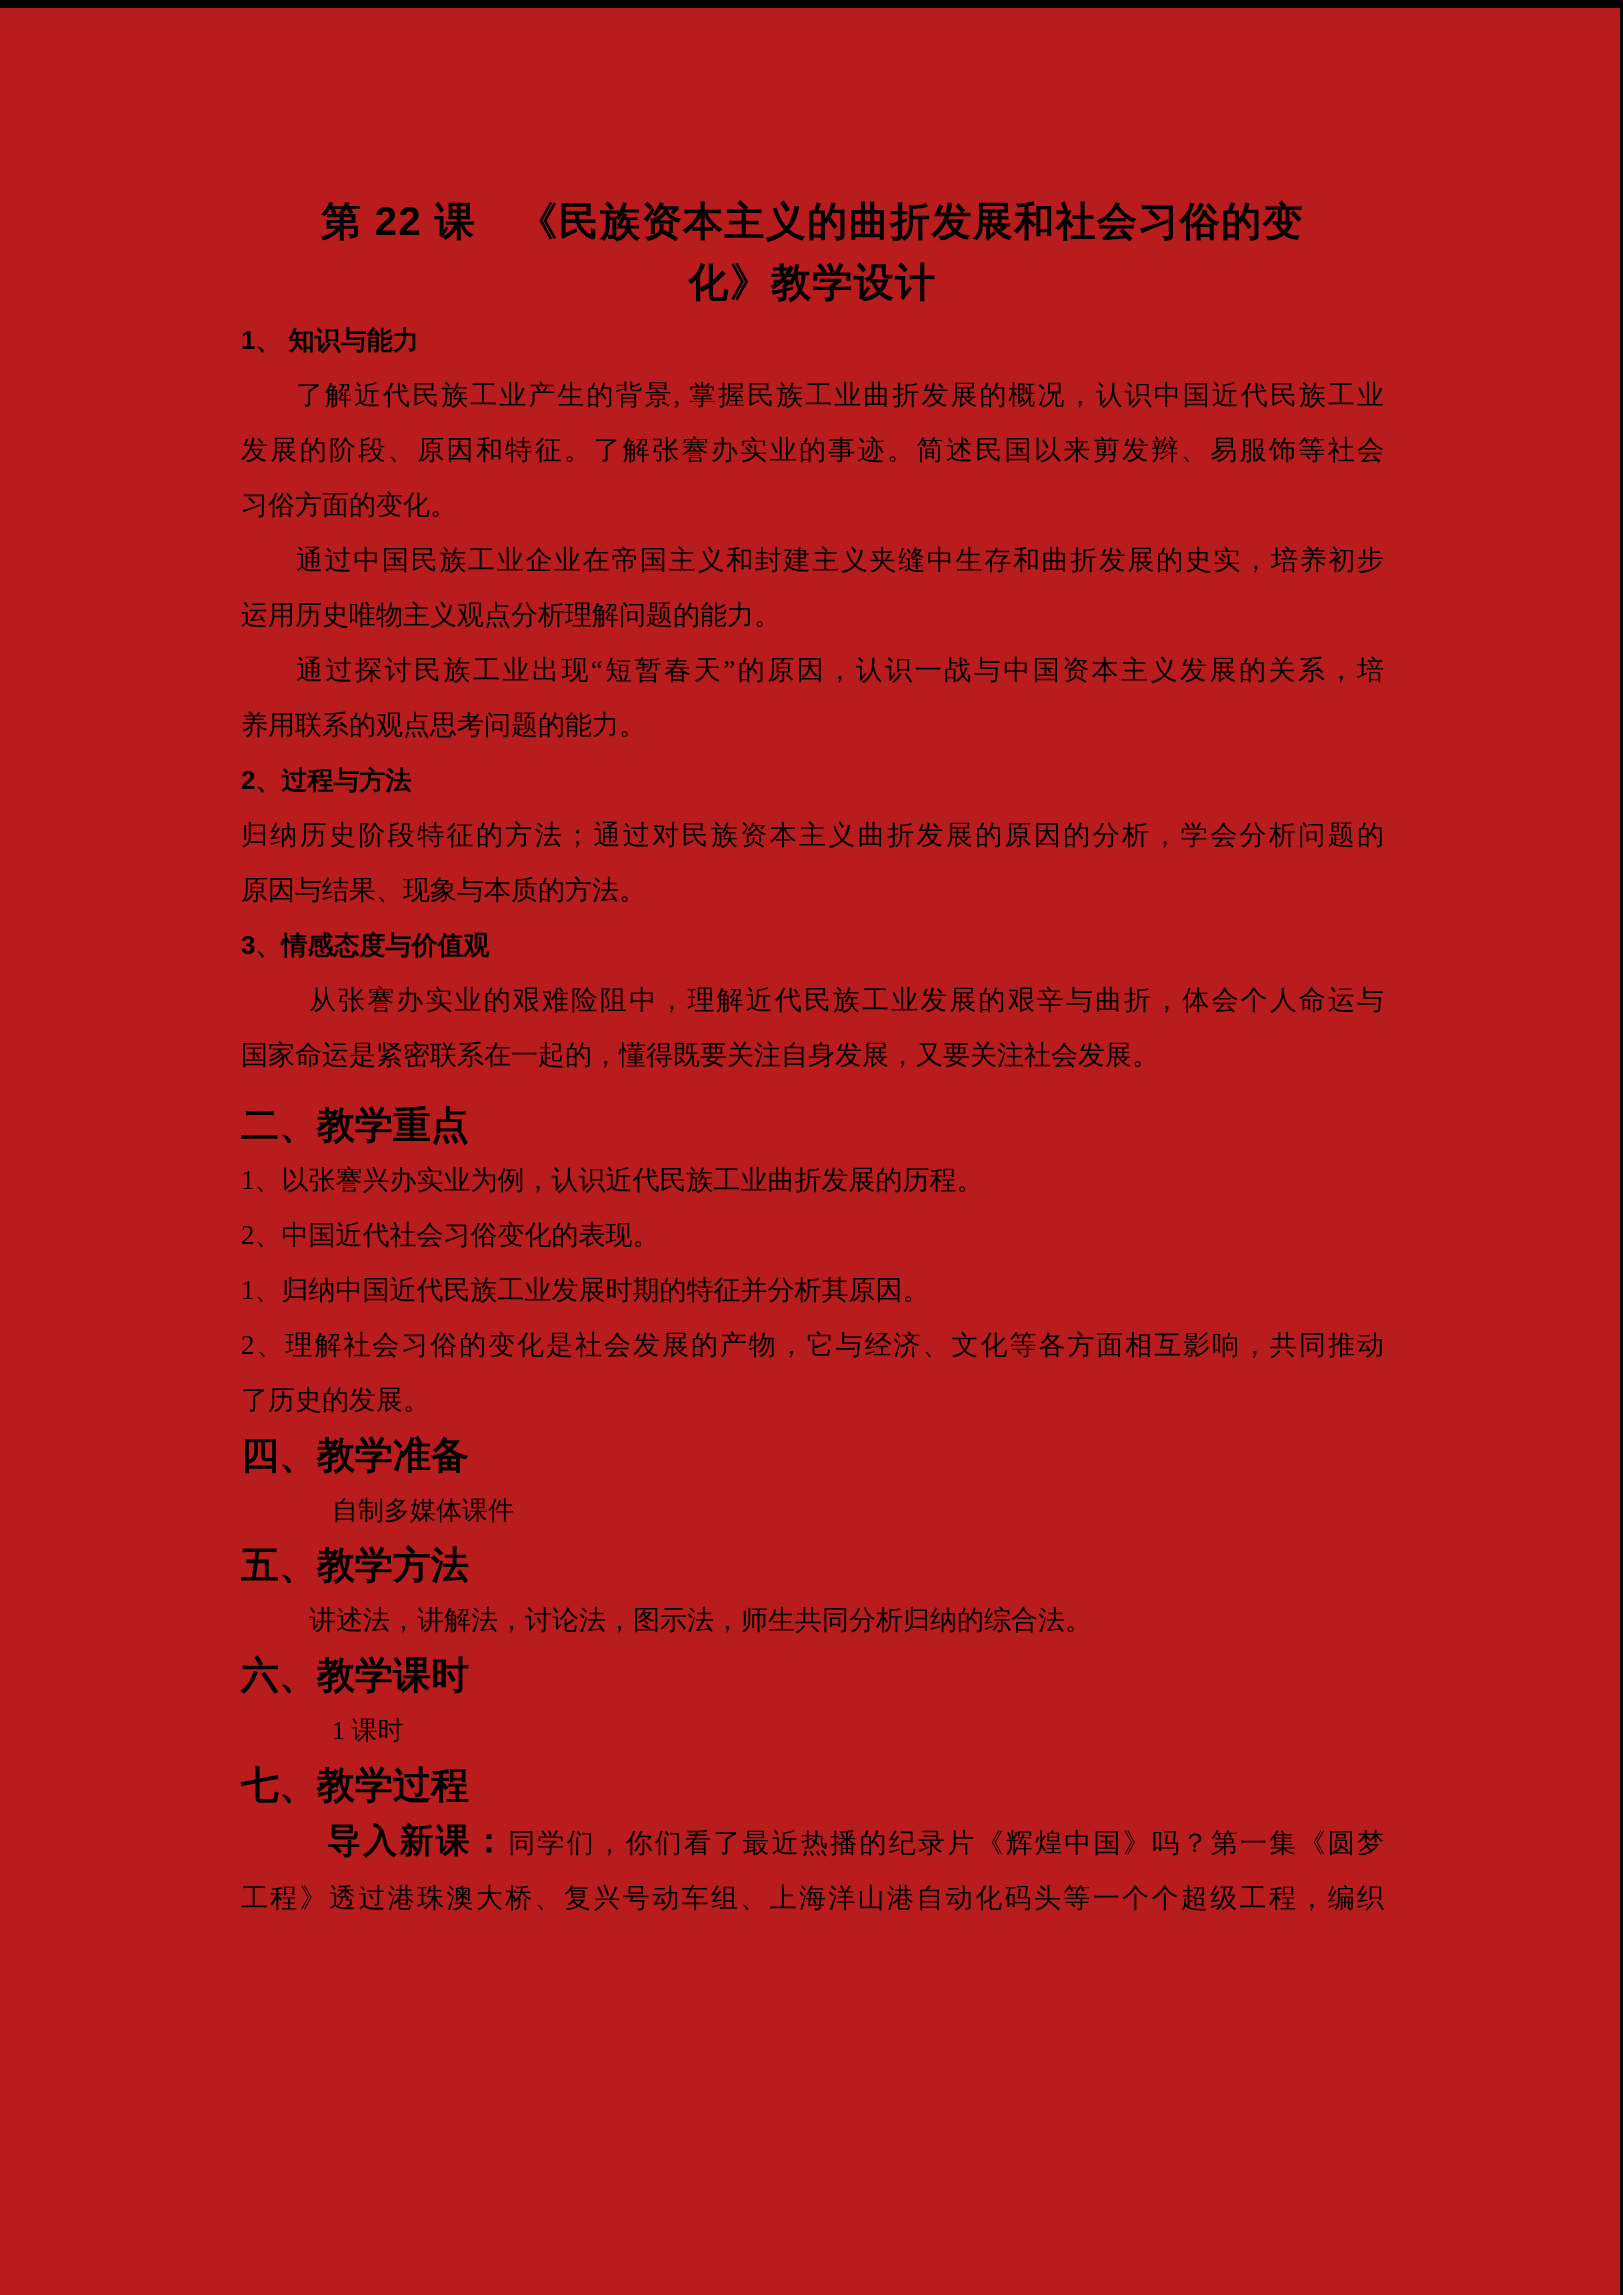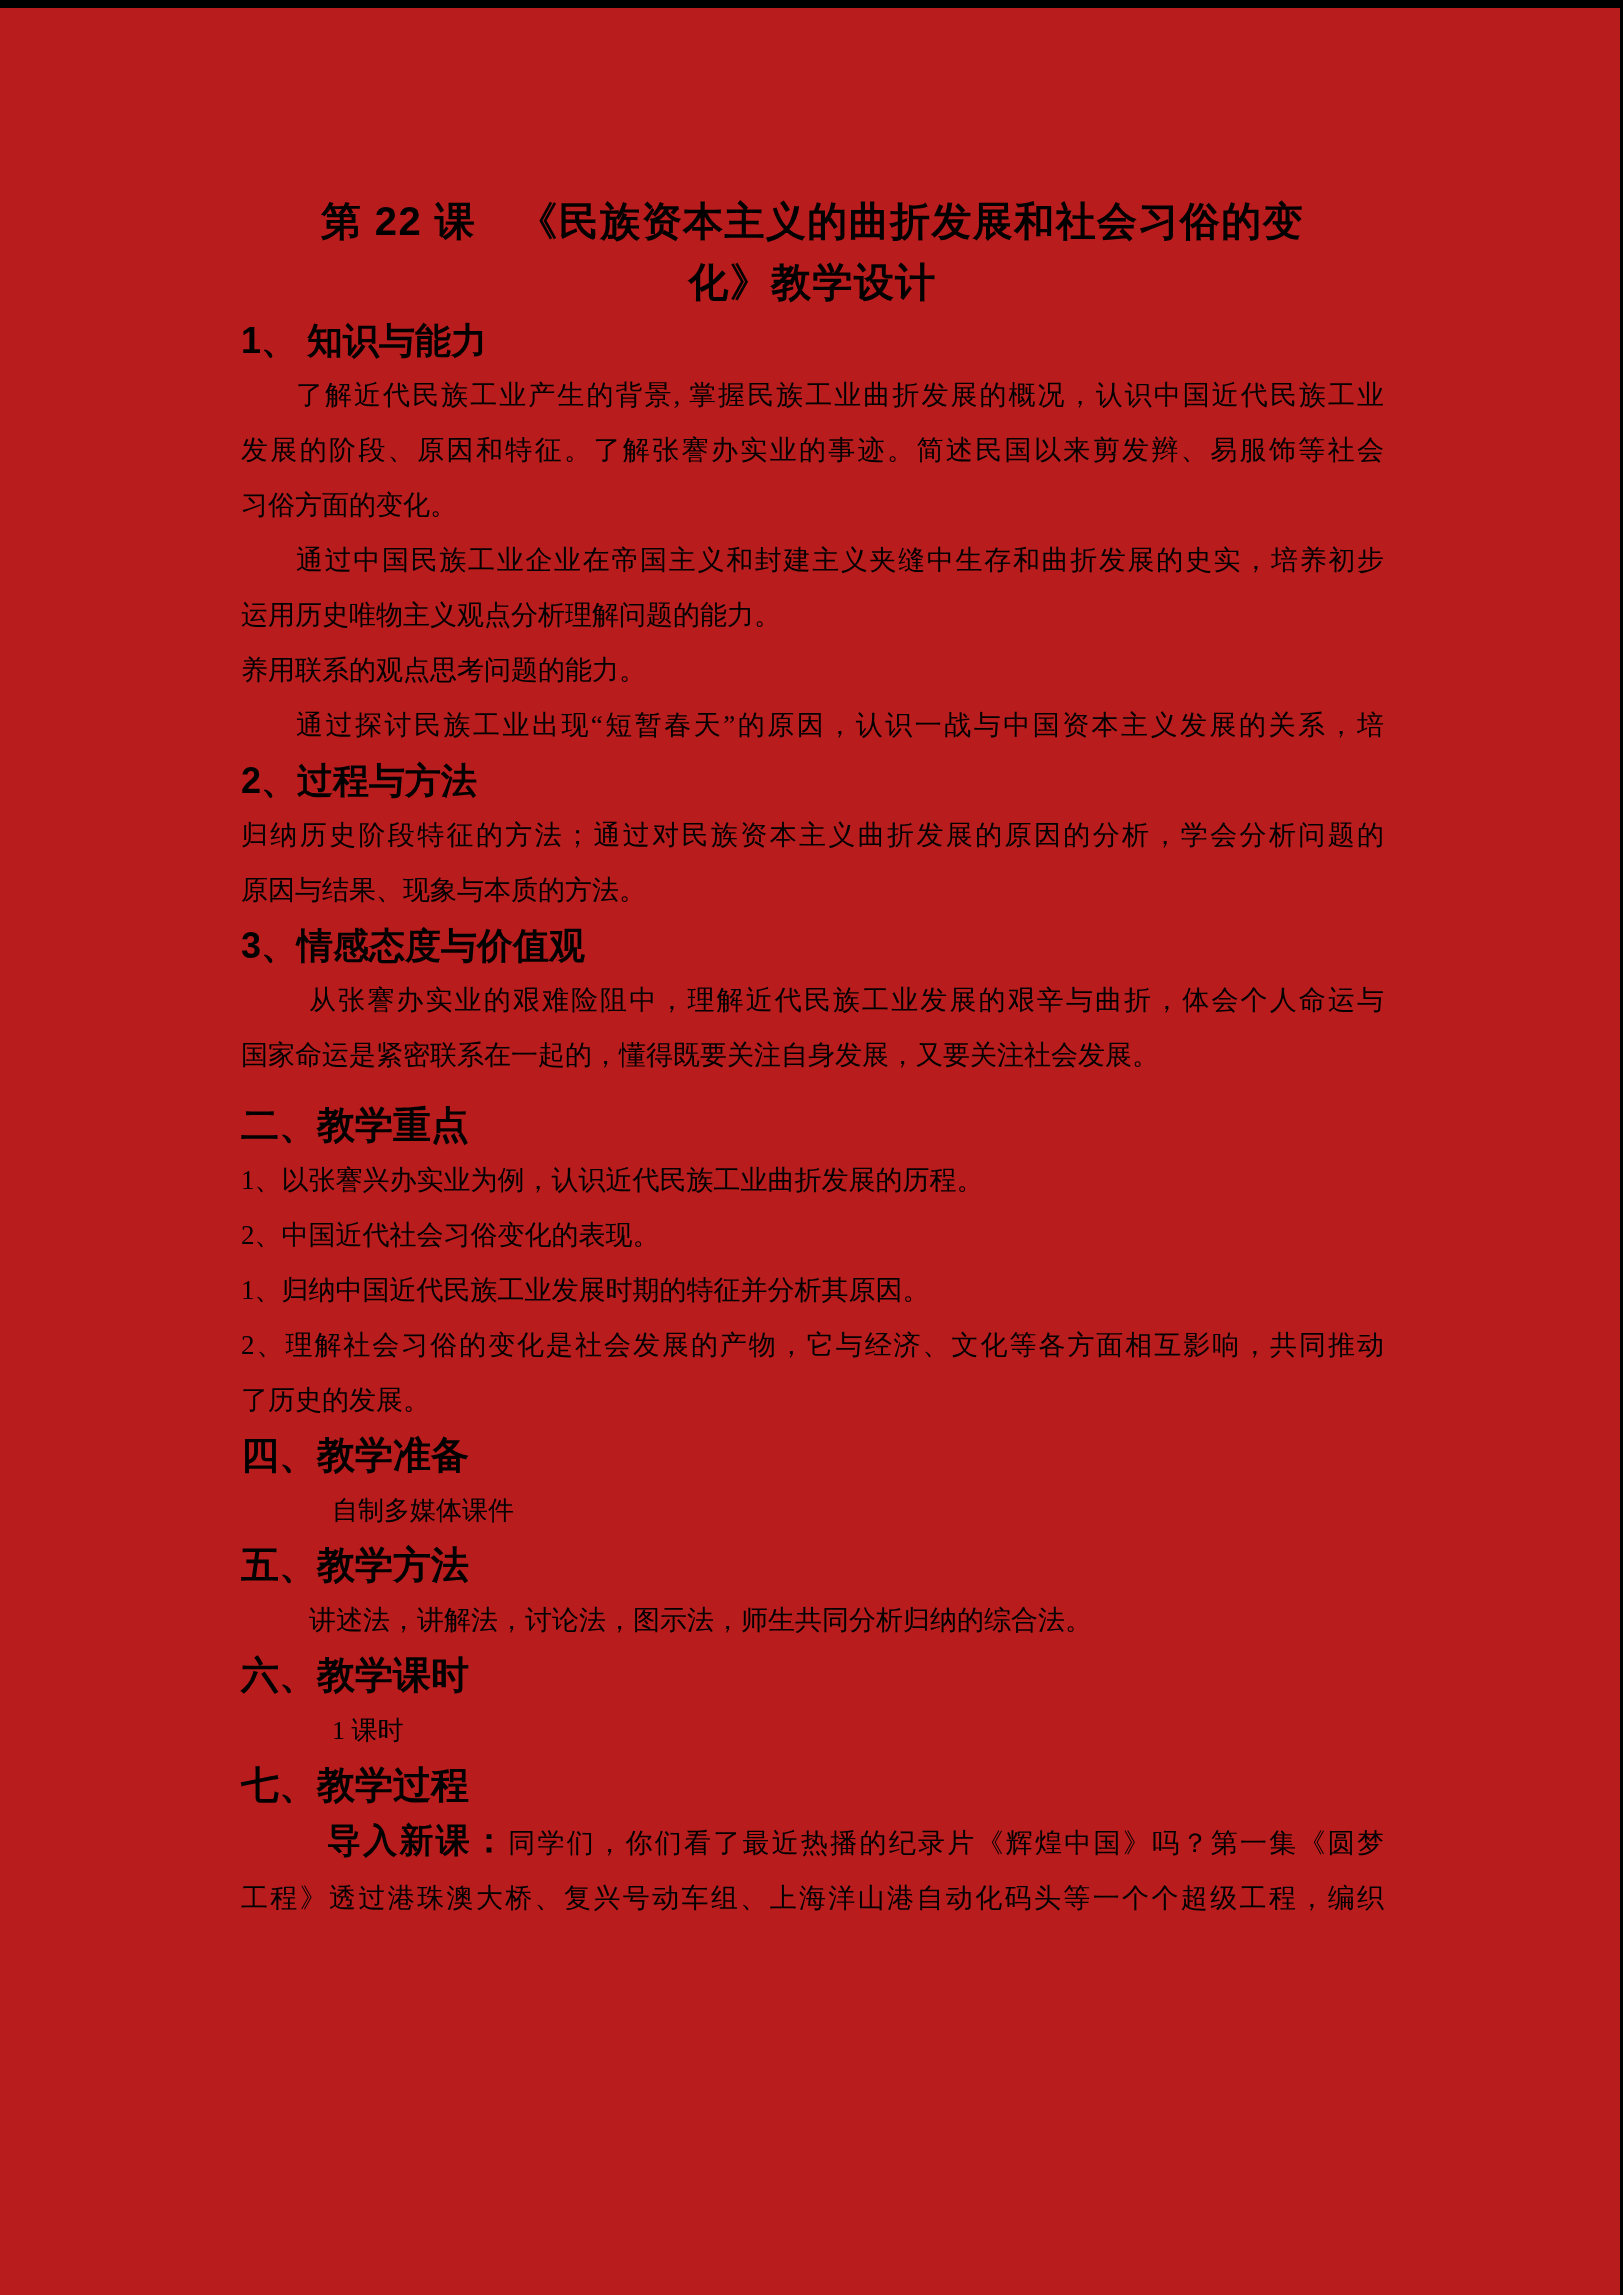--- a/index.html
+++ b/index.html
@@ -34,21 +34,21 @@
   .h1{
     font-family:"Liberation Sans","DejaVu Sans",sans-serif;
     font-weight:700;
     font-size:38px;
     line-height:55px;
   }
   .h1.gap{margin-top:15px;}
   .sub{
     font-family:"Liberation Sans","DejaVu Sans",sans-serif;
     font-weight:700;
-    font-size:36px;
+    font-size:26px;
     line-height:55px;
   }
   .bl{
     font-size:27px;
     line-height:55px;
     text-align:left;
   }
   .jl{
     text-align:justify;
     text-align-last:justify;
@@ -80,22 +80,22 @@
 
     <div class="sub">1、 知识与能力</div>
 
     <div class="bl jl ind2">了解近代民族工业产生的背景, 掌握民族工业曲折发展的概况，认识中国近代民族工业</div>
     <div class="bl jl">发展的阶段、原因和特征。了解张謇办实业的事迹。简述民国以来剪发辫、易服饰等社会</div>
     <div class="bl">习俗方面的变化。</div>
 
     <div class="bl jl ind2">通过中国民族工业企业在帝国主义和封建主义夹缝中生存和曲折发展的史实，培养初步</div>
     <div class="bl">运用历史唯物主义观点分析理解问题的能力。</div>
 
+    <div class="bl jl ind2">通过探讨民族工业出现“短暂春天”的原因，认识一战与中国资本主义发展的关系，培</div>
     <div class="bl">养用联系的观点思考问题的能力。</div>
-    <div class="bl jl ind2">通过探讨民族工业出现“短暂春天”的原因，认识一战与中国资本主义发展的关系，培</div>
 
     <div class="sub">2、过程与方法</div>
 
     <div class="bl jl">归纳历史阶段特征的方法；通过对民族资本主义曲折发展的原因的分析，学会分析问题的</div>
     <div class="bl">原因与结果、现象与本质的方法。</div>
 
     <div class="sub">3、情感态度与价值观</div>
 
     <div class="bl jl ind25">从张謇办实业的艰难险阻中，理解近代民族工业发展的艰辛与曲折，体会个人命运与</div>
     <div class="bl">国家命运是紧密联系在一起的，懂得既要关注自身发展，又要关注社会发展。</div>

